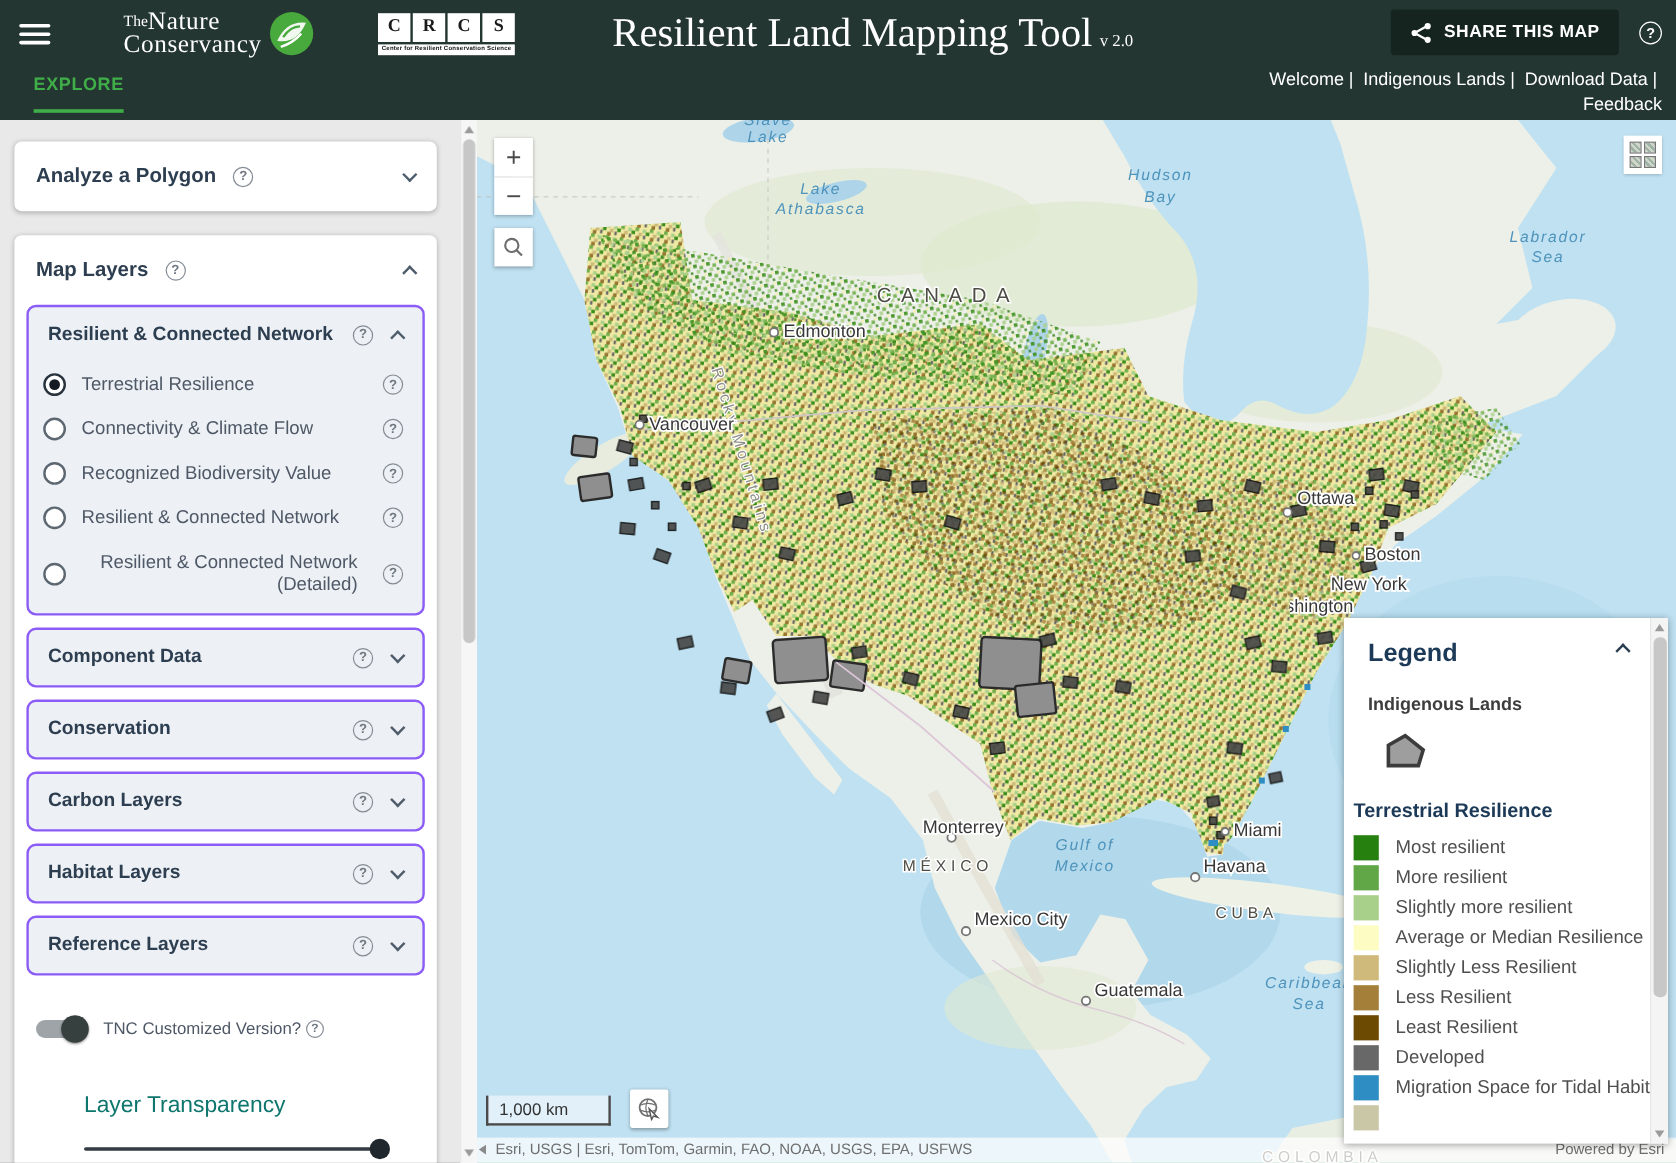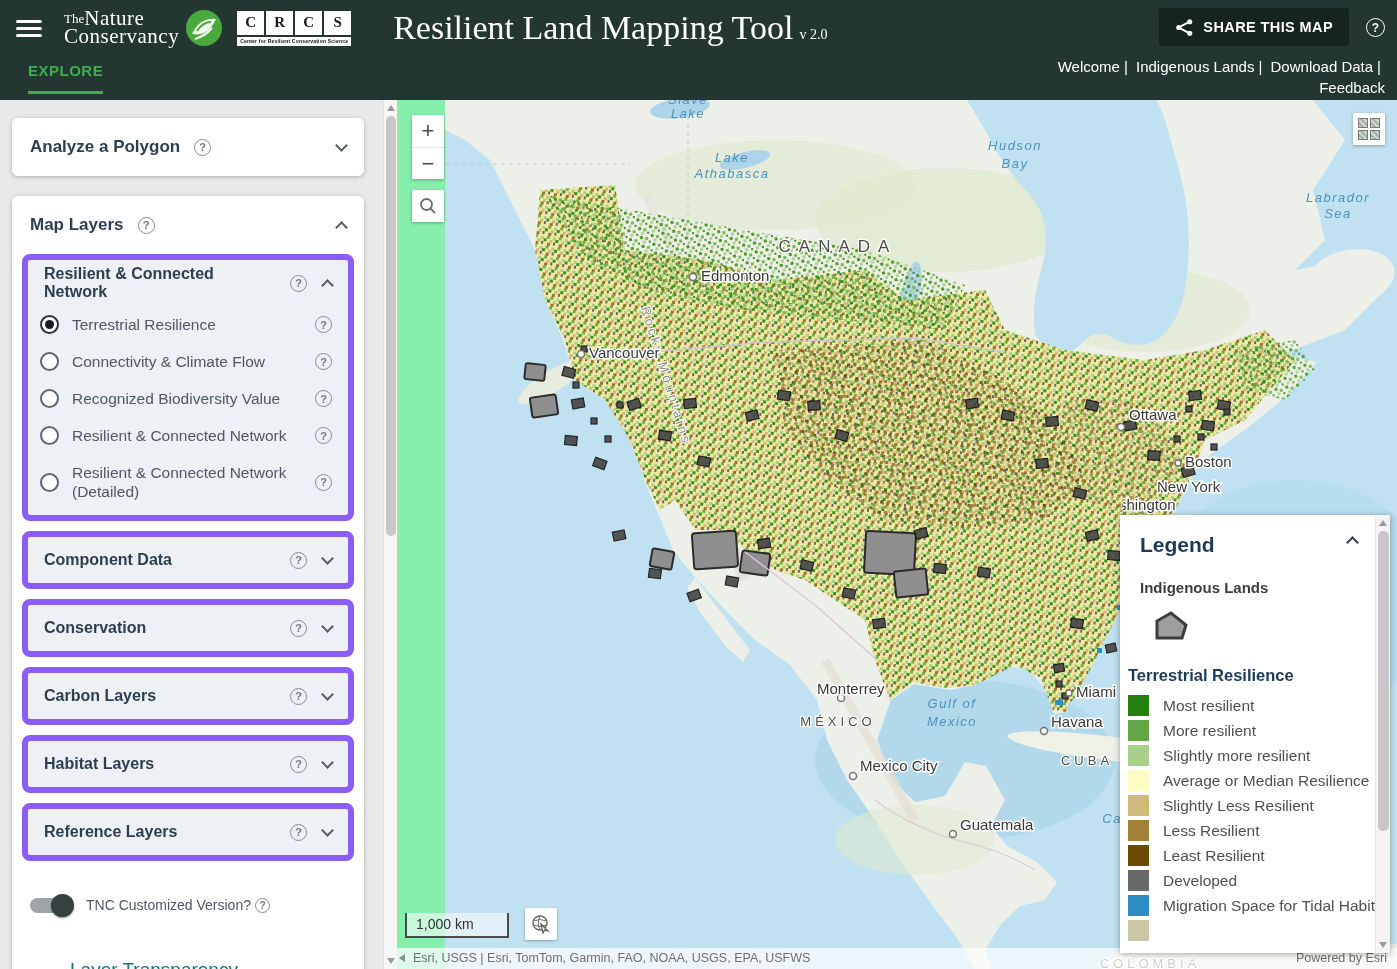--- a/index.html
+++ b/index.html
@@ -1,21 +1,21 @@
 <!DOCTYPE html>
 <html><head>
 <meta charset="utf-8">
 <style>
   html,body{margin:0;padding:0;background:#555;}
   *{box-sizing:border-box;}
   .app{position:relative;width:1397px;height:969px;overflow:hidden;background:#e9e9e9;font-family:"Liberation Sans",sans-serif;}
 
   
   .header{position:absolute;top:0;left:0;width:1397px;height:100px;background:#243631;z-index:50;}
-  .h-top{position:relative;height:56px;display:flex;align-items:center;}
+  .h-top{position:relative;height:56px;display:flex;align-items:center;gap:39px;}
   .hamburger{margin-left:16px;width:26px;cursor:pointer;}
   .hamburger span{display:block;height:3px;background:#fff;border-radius:2px;margin:4px 0;}
   .tnc-logo{display:flex;align-items:center;margin-left:22px;}
   .tnc-text{color:#fff;font-family:"Liberation Serif",serif;line-height:17px;text-align:left;}
   .tnc-the{font-size:13px;vertical-align:top;}
   .tnc-big{font-size:21px;letter-spacing:.5px;}
   .tnc-globe{margin-left:6px;}
   .crcs{margin-left:14px;width:114px;}
   .crcs-boxes{display:flex;gap:2px;}
   .crcs-box{width:27px;height:24px;background:#fff;color:#1a1a1a;font-family:"Liberation Serif",serif;font-weight:bold;font-size:15px;display:flex;align-items:center;justify-content:center;}
@@ -35,21 +35,21 @@
   .card{position:absolute;left:12px;width:352px;background:#fff;border-radius:6px;box-shadow:0 1px 4px rgba(0,0,0,.25);}
   .card-analyze{top:18px;height:58px;}
   .card-layers{top:96px;height:900px;}
   .card-head{display:flex;align-items:center;height:58px;padding:0 18px;}
   .card-title{font-size:17px;font-weight:bold;color:#2d3e50;}
   .gap{flex:1;}
   .q{display:inline-flex;width:17px;height:17px;border:1px solid #848c95;border-radius:50%;color:#6f7780;font-size:11px;font-weight:bold;align-items:center;justify-content:center;flex:none;margin-left:14px;cursor:pointer;}
   .chev{display:inline-block;width:9px;height:9px;border-right:2px solid #4e5d6b;border-bottom:2px solid #4e5d6b;flex:none;margin-left:16px;cursor:pointer;}
   .chev.down{transform:rotate(45deg);margin-top:-4px;}
   .chev.up{transform:rotate(-135deg);margin-top:5px;}
-  .subcard{margin:0 10px 10px 10px;background:#edf0f4;border:6px solid #8b5cf6;border-radius:8px;}
+  .subcard{margin:0 10px 10px 10px;background:#edf0f4;border:2px solid #8b5cf6;border-radius:8px;text-align:right;}
   .sub-head{display:flex;align-items:center;height:46px;padding:0 16px;cursor:pointer;}
   .sub-title{font-size:16px;font-weight:bold;color:#2d3e50;}
   .radio-row{display:flex;align-items:center;padding:9px 16px 9px 12px;}
   .radio{width:19px;height:19px;border:2px solid #5d6771;border-radius:50%;flex:none;position:relative;cursor:pointer;background:#fff;}
   .radio.sel{border-color:#28333d;}
   .radio.sel::after{content:"";position:absolute;left:3px;top:3px;width:9px;height:9px;border-radius:50%;background:#141b22;}
   .radio-label{margin-left:13px;font-size:15.5px;color:#4e5866;line-height:19px;}
   .radio-row .q{margin-left:auto;}
   .toggle-row{display:flex;align-items:center;margin:36px 0 0 18px;}
   .switch{position:relative;width:40px;height:15px;border-radius:8px;background:#9fa4a8;flex:none;cursor:pointer;}
@@ -60,21 +60,21 @@
   .slider{position:relative;margin:14px 40px 0 58px;height:20px;cursor:pointer;}
   .slider .track{position:absolute;left:0;right:0;top:9px;height:3px;background:#333c42;border-radius:2px;}
   .slider .knob{position:absolute;right:-1px;top:2px;width:17px;height:17px;border-radius:50%;background:#20282e;}
   .sb-scroll{position:absolute;right:0;top:0;width:14px;height:869px;background:#f6f6f6;border-left:1px solid #e0e0e0;}
   .sb-thumb{position:absolute;left:2px;width:10px;border-radius:5px;background:#c7c7c7;}
   .arr{position:absolute;left:3px;width:0;height:0;border-left:4px solid transparent;border-right:4px solid transparent;}
   .arr.up{top:5px;border-bottom:6px solid #9a9a9a;}
   .arr.dn{bottom:5px;border-top:6px solid #9a9a9a;}
 
   
-  .map{position:absolute;top:100px;left:397px;width:1000px;height:869px;background:#86efac;z-index:10;padding-left:48px;}
+  .map{position:absolute;top:100px;left:397px;width:1000px;height:869px;background:#86efac;z-index:10;}
   .map svg text{font-family:"Liberation Sans",sans-serif;}
   text.city{font-size:15px;fill:#383838;stroke:#fff;stroke-width:3px;paint-order:stroke;}
   text.country{font-family:"Liberation Serif",serif;font-size:17px;fill:#4d4d46;letter-spacing:8px;stroke:#fff;stroke-width:2.5px;paint-order:stroke;}
   text.country.small{font-size:13px;letter-spacing:4px;}
   text.water{font-style:italic;font-size:13px;fill:#4e93bb;letter-spacing:1.5px;text-anchor:middle;}
   text.terrain{font-size:13px;fill:#8d8d85;letter-spacing:3px;stroke:#fff;stroke-width:2px;paint-order:stroke;}
   .map-btn{position:absolute;width:32px;height:32px;background:#fff;box-shadow:0 1px 3px rgba(0,0,0,.3);display:flex;align-items:center;justify-content:center;color:#4a4a4a;cursor:pointer;}
   .zoom-stack{position:absolute;left:15px;top:15px;width:32px;box-shadow:0 1px 3px rgba(0,0,0,.3);}
   .zoom-stack .zb{width:32px;height:32px;background:#fff;display:flex;align-items:center;justify-content:center;font-size:22px;color:#4a4a4a;cursor:pointer;}
   .zoom-stack .zb + .zb{border-top:1px solid #e4e4e4;}

